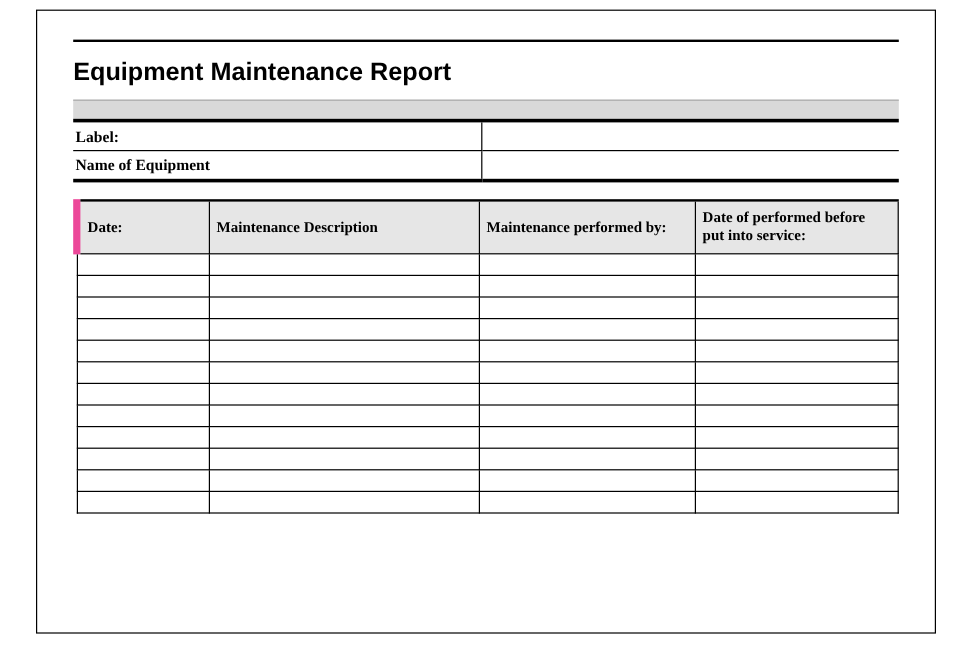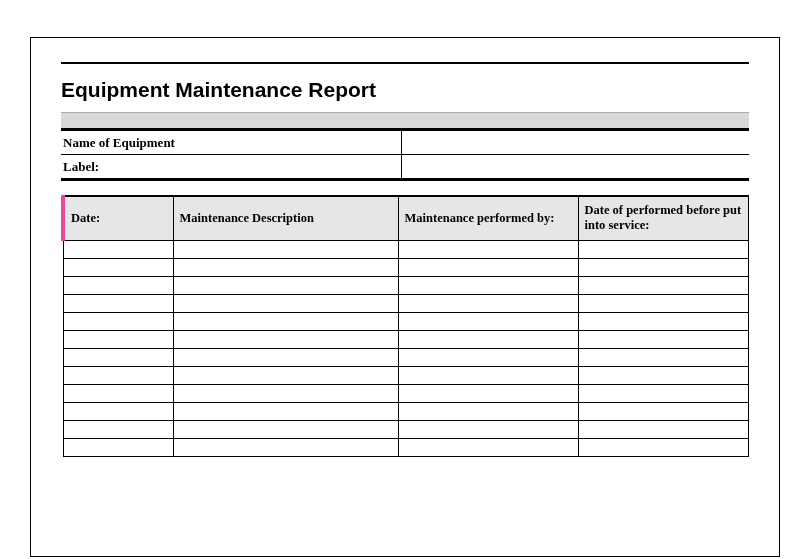--- a/index.html
+++ b/index.html
@@ -6,21 +6,21 @@
   body {
     font-family: "Times New Roman", Times, serif;
     background: #fff;
     width: 809px;
     height: 559px;
     position: relative;
   }
   .page {
     position: absolute;
     left: 30px;
-    top: 37px;
+    top: 8px;
     width: 750px;
     border: 1px solid #000;
     padding: 24px 30px 0 30px;
     height: 520px;
     overflow: hidden;
   }
   .top-rule {
     border-top: 2px solid #000;
     margin-bottom: 14px;
   }
@@ -73,21 +73,21 @@
   .log-table th {
     background: #e6e6e6;
     border: 1px solid #000;
     text-align: left;
     font-weight: bold;
     padding: 4px 6px;
     height: 44px;
     vertical-align: middle;
     font-size: 12.5px;
   }
-  .log-table th:first-child { border-left: 4px solid #ec4899; }
+  .log-table th:first-child { border-left: 6px solid #ec4899; }
   .log-table td {
     border: 1px solid #000;
     height: 18px;
     padding: 0 4px;
   }
   .log-table thead tr th {
     border-top: 2px solid #000;
   }
   .col-date { width: 110px; }
   .col-desc { width: 225px; }
@@ -99,25 +99,25 @@
 
 <div class="page">
   <div class="top-rule"></div>
   <h1 class="title">Equipment Maintenance Report</h1>
   <div class="gray-band"></div>
   <div class="mid-rule"></div>
 
   <table class="info-table">
     <tbody>
       <tr>
-        <td class="label-cell">Name of Equipment</td>
+        <td class="label-cell">Label:</td>
         <td class="value-cell"></td>
       </tr>
       <tr>
-        <td class="label-cell">Label:</td>
+        <td class="label-cell">Name of Equipment</td>
         <td class="value-cell"></td>
       </tr>
     </tbody>
   </table>
 
   <div class="spacer"></div>
 
   <table class="log-table">
     <thead>
       <tr>

